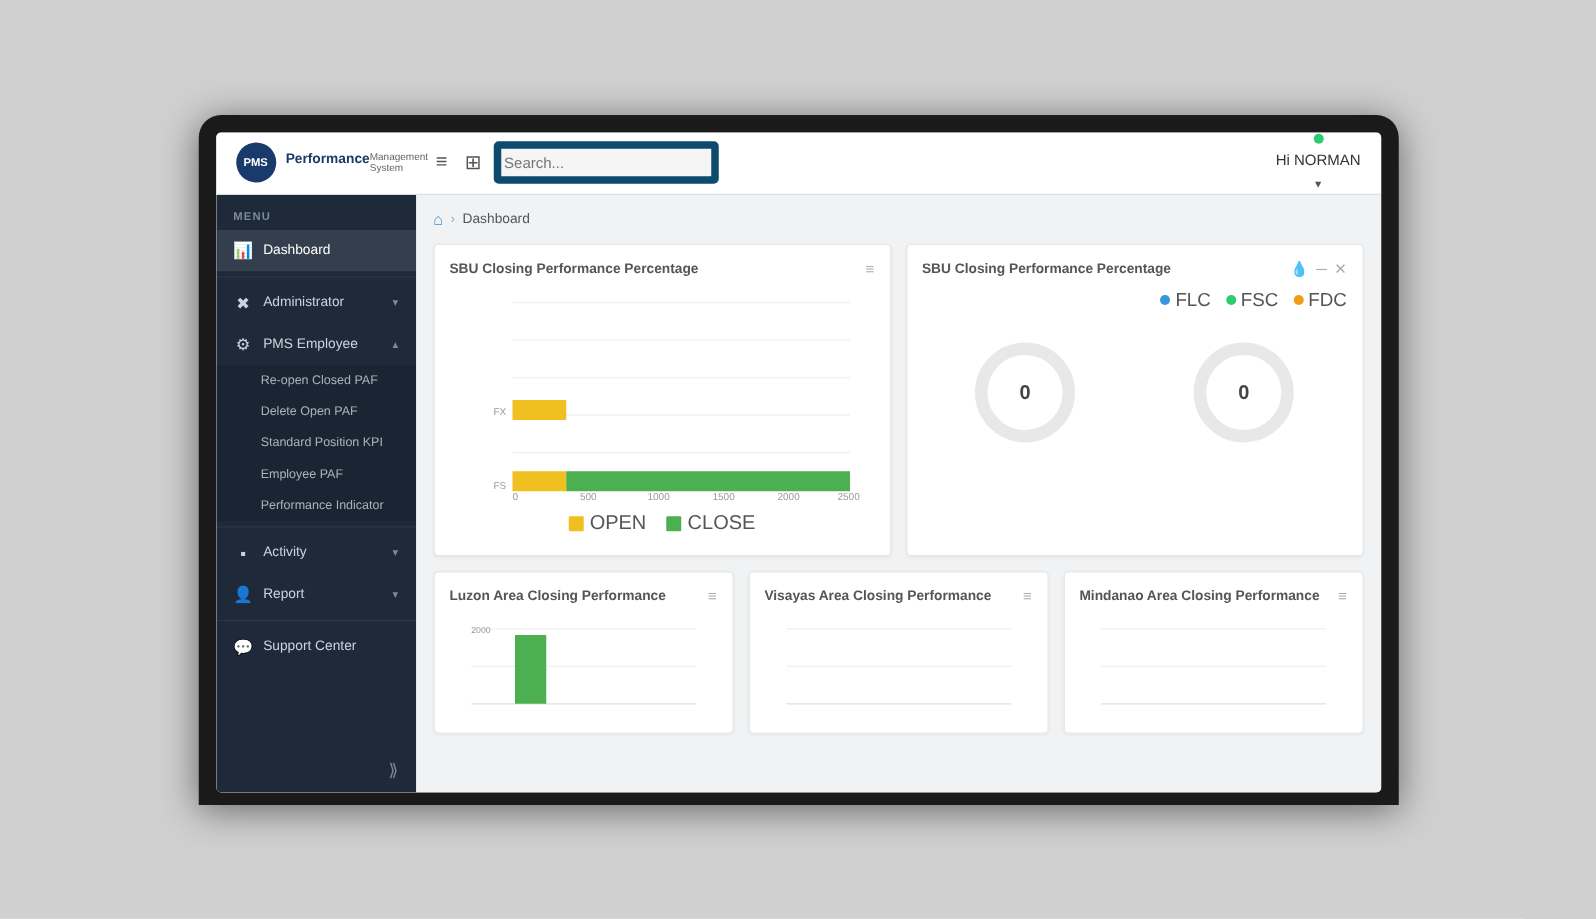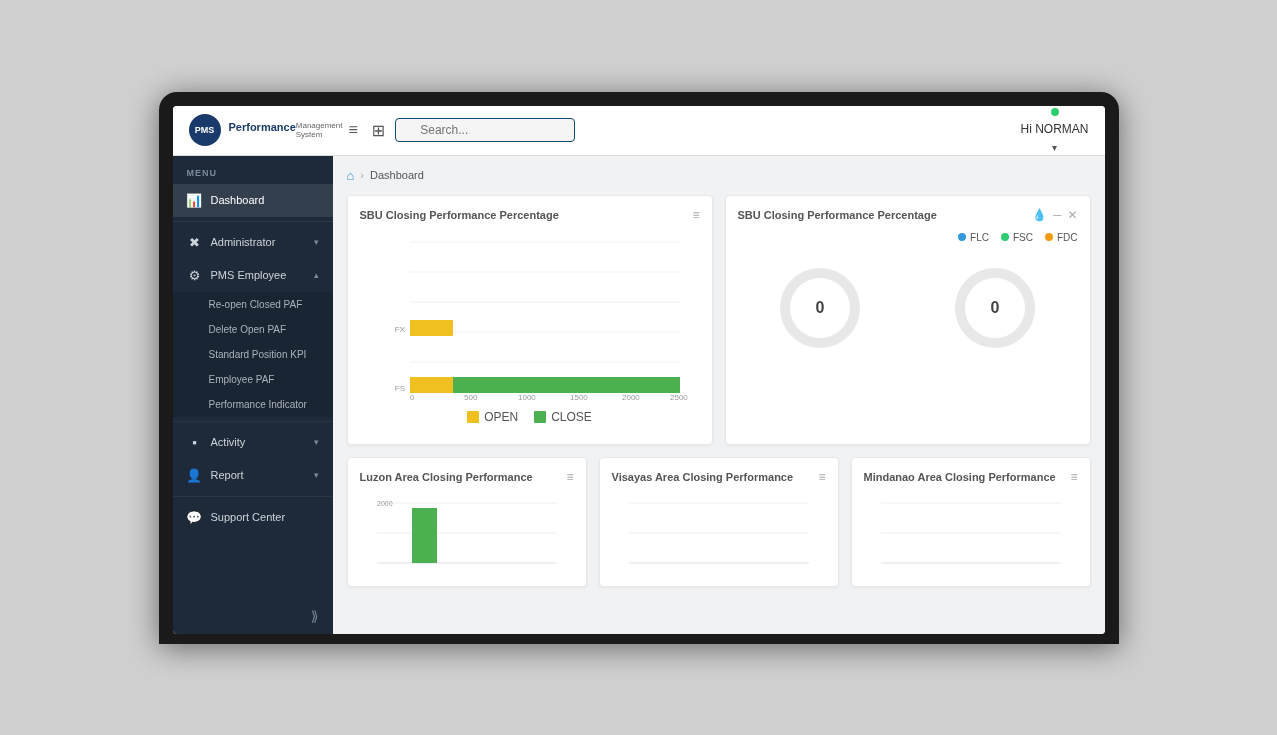--- a/index.html
+++ b/index.html
@@ -77,23 +77,23 @@
       display: flex;
       align-items: center;
       gap: 14px;
       margin-left: 10px;
     }
     .topnav-icon { color: #555; font-size: 16px; cursor: pointer; }
     .search-bar {
       display: flex;
       align-items: center;
       background: #f5f5f5;
-      border: 1px solid #0c4a6e;
+      border: 6px solid #0c4a6e;
       border-radius: 4px;
-      padding: 4px 24px;
+      padding: 4px 2px;
       margin-left: 10px;
       width: 180px;
     }
     .search-bar input {
       border: none;
       background: transparent;
       outline: none;
       font-size: 12px;
       color: #888;
       width: 100%;
@@ -226,31 +226,31 @@
       flex-direction: column;
       position: relative;
     }
     .bar-chart-svg { width: 100%; height: 170px; }
     .bar-chart-legend {
       display: flex;
       gap: 16px;
       justify-content: center;
       margin-top: 8px;
     }
-    .legend-item { display: flex; align-items: center; gap: 5px; font-size: 12px; color: #555; }
+    .legend-item { display: flex; align-items: center; gap: 5px; font-size: 16px; color: #555; }
     .legend-dot { width: 12px; height: 12px; border-radius: 1px; }
 
     
     .donut-legend {
       display: flex;
       gap: 12px;
       justify-content: flex-end;
       margin-bottom: 10px;
     }
-    .donut-legend-item { display: flex; align-items: center; gap: 4px; font-size: 10px; color: #555; text-align: right; }
+    .donut-legend-item { display: flex; align-items: center; gap: 4px; font-size: 15px; color: #555; text-align: right; }
     .donut-legend-dot { width: 8px; height: 8px; border-radius: 50%; }
     .donuts-row {
       display: flex;
       gap: 10px;
       justify-content: space-around;
       align-items: center;
       padding: 10px 0;
     }
     .donut-wrapper { display: flex; flex-direction: column; align-items: center; }
     .donut-svg { width: 90px; height: 90px; }

